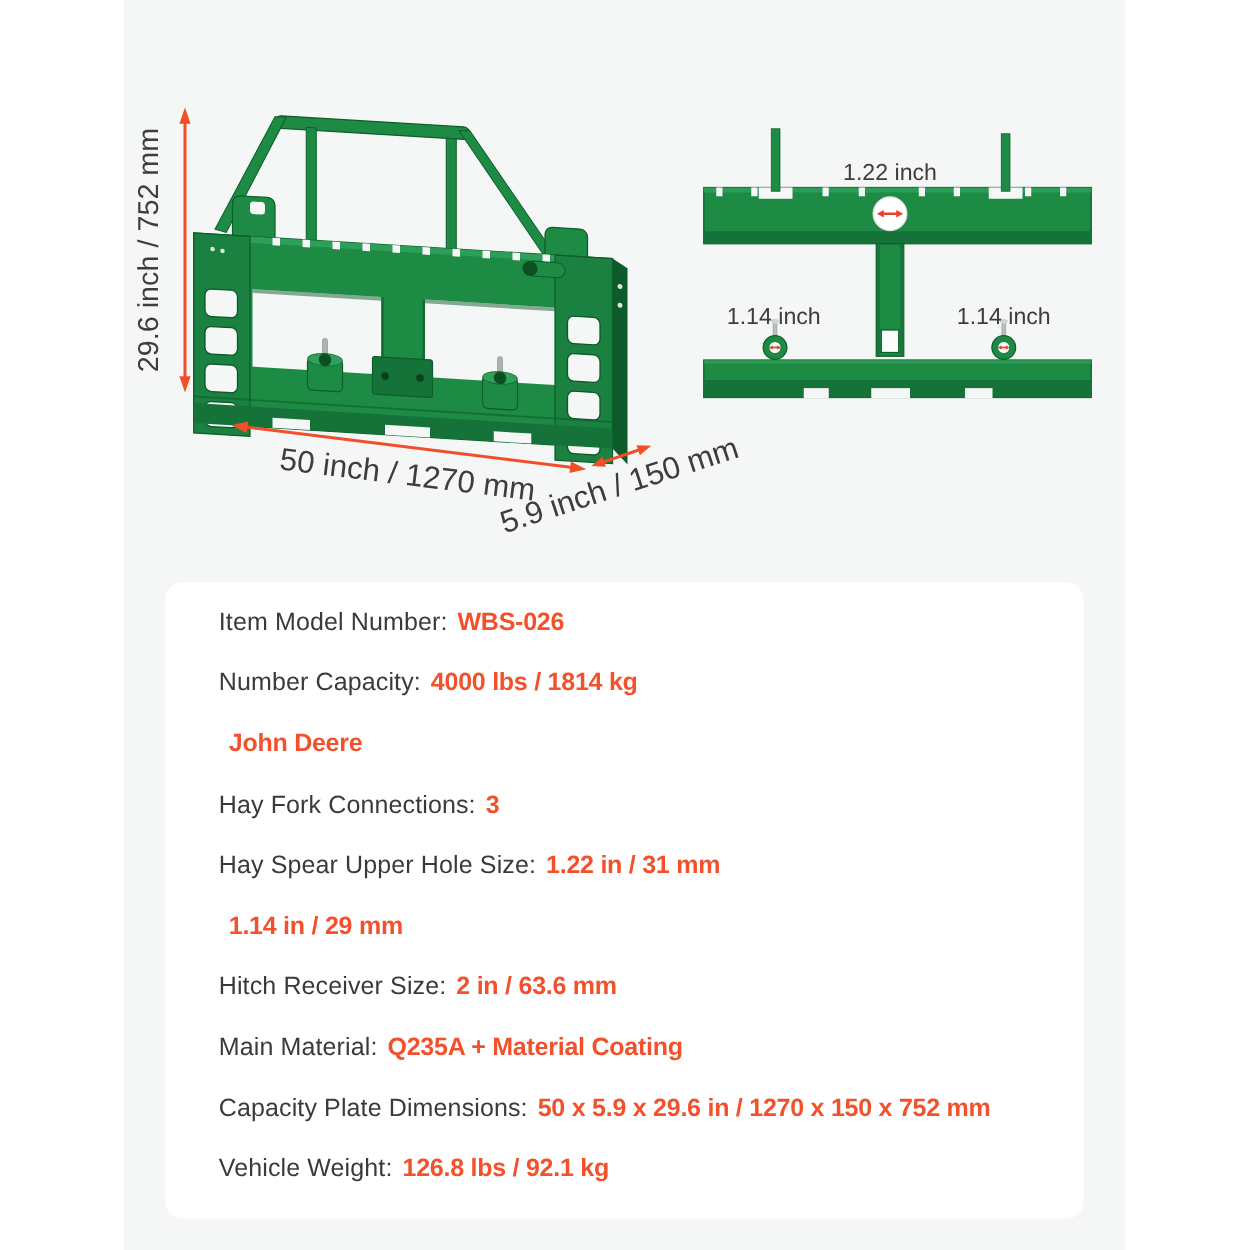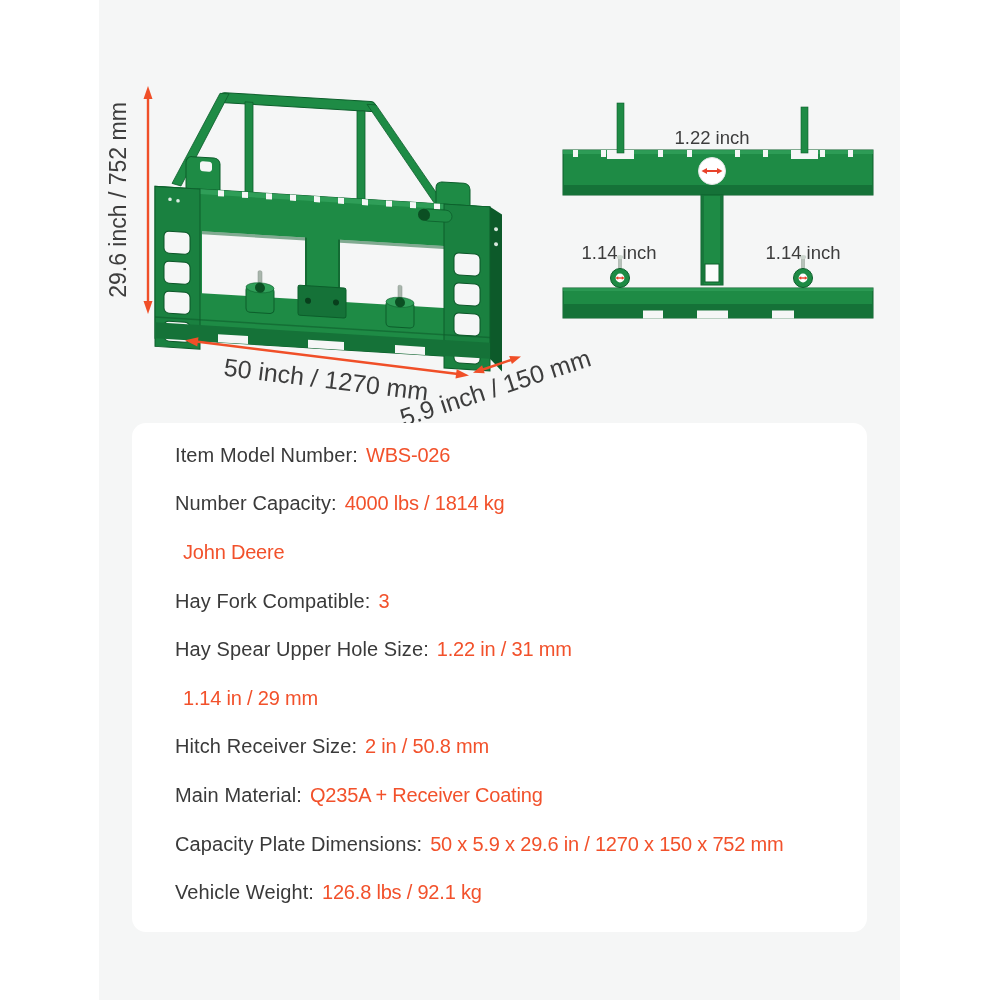--- a/index.html
+++ b/index.html
@@ -15,32 +15,32 @@
   .diagram-front{left:100px;top:55px;width:505px;height:380px;}
   .diagram-top{left:555px;top:95px;width:340px;height:240px;}
   svg text{
     font-family:"Liberation Sans",sans-serif;
     fill:#3d3d3d;
   }
   .dim-text{font-size:25px;}
   .dim-text-v{font-size:23px;}
   .dim-text-s{font-size:18.5px;}
   .spec-card{
-    position:absolute;left:132px;top:423px;width:735px;height:509px;
+    position:absolute;left:132px;top:466px;width:735px;height:509px;
     background:#ffffff;border-radius:14px;
     box-sizing:border-box;padding:8px 0 0 43px;
   }
   .spec-row{
     height:48.6px;display:flex;align-items:center;white-space:nowrap;
   }
   .spec-label{
     font-size:20px;color:#3a3a3a;letter-spacing:.1px;
   }
   .spec-value{
-    font-size:20px;color:#f2512b;font-weight:400;margin-left:8px;letter-spacing:-.2px;
+    font-size:20px;color:#f2512b;font-weight:700;margin-left:8px;letter-spacing:-.2px;
   }
 </style>
 </head>
 <body>
 
 <div class="canvas">
 
   <div class="backdrop"></div>
 
   <svg class="diagram diagram-front" viewBox="0 0 505 380">
@@ -223,37 +223,37 @@
       <span class="spec-value">WBS-026</span>
     </div>
     <div class="spec-row">
       <span class="spec-label">Number Capacity:</span>
       <span class="spec-value">4000 lbs / 1814 kg</span>
     </div>
     <div class="spec-row">
       <span class="spec-value">John Deere</span>
     </div>
     <div class="spec-row">
-      <span class="spec-label">Hay Fork Compatible:</span>
+      <span class="spec-label">Hay Fork Connections:</span>
       <span class="spec-value">3</span>
     </div>
     <div class="spec-row">
       <span class="spec-label">Hay Spear Upper Hole Size:</span>
       <span class="spec-value">1.22 in / 31 mm</span>
     </div>
     <div class="spec-row">
       <span class="spec-value">1.14 in / 29 mm</span>
     </div>
     <div class="spec-row">
       <span class="spec-label">Hitch Receiver Size:</span>
-      <span class="spec-value">2 in / 50.8 mm</span>
+      <span class="spec-value">2 in / 63.6 mm</span>
     </div>
     <div class="spec-row">
       <span class="spec-label">Main Material:</span>
-      <span class="spec-value">Q235A + Receiver Coating</span>
+      <span class="spec-value">Q235A + Material Coating</span>
     </div>
     <div class="spec-row">
       <span class="spec-label">Capacity Plate Dimensions:</span>
       <span class="spec-value">50 x 5.9 x 29.6 in / 1270 x 150 x 752 mm</span>
     </div>
     <div class="spec-row">
       <span class="spec-label">Vehicle Weight:</span>
       <span class="spec-value">126.8 lbs / 92.1 kg</span>
     </div>
   </div>

